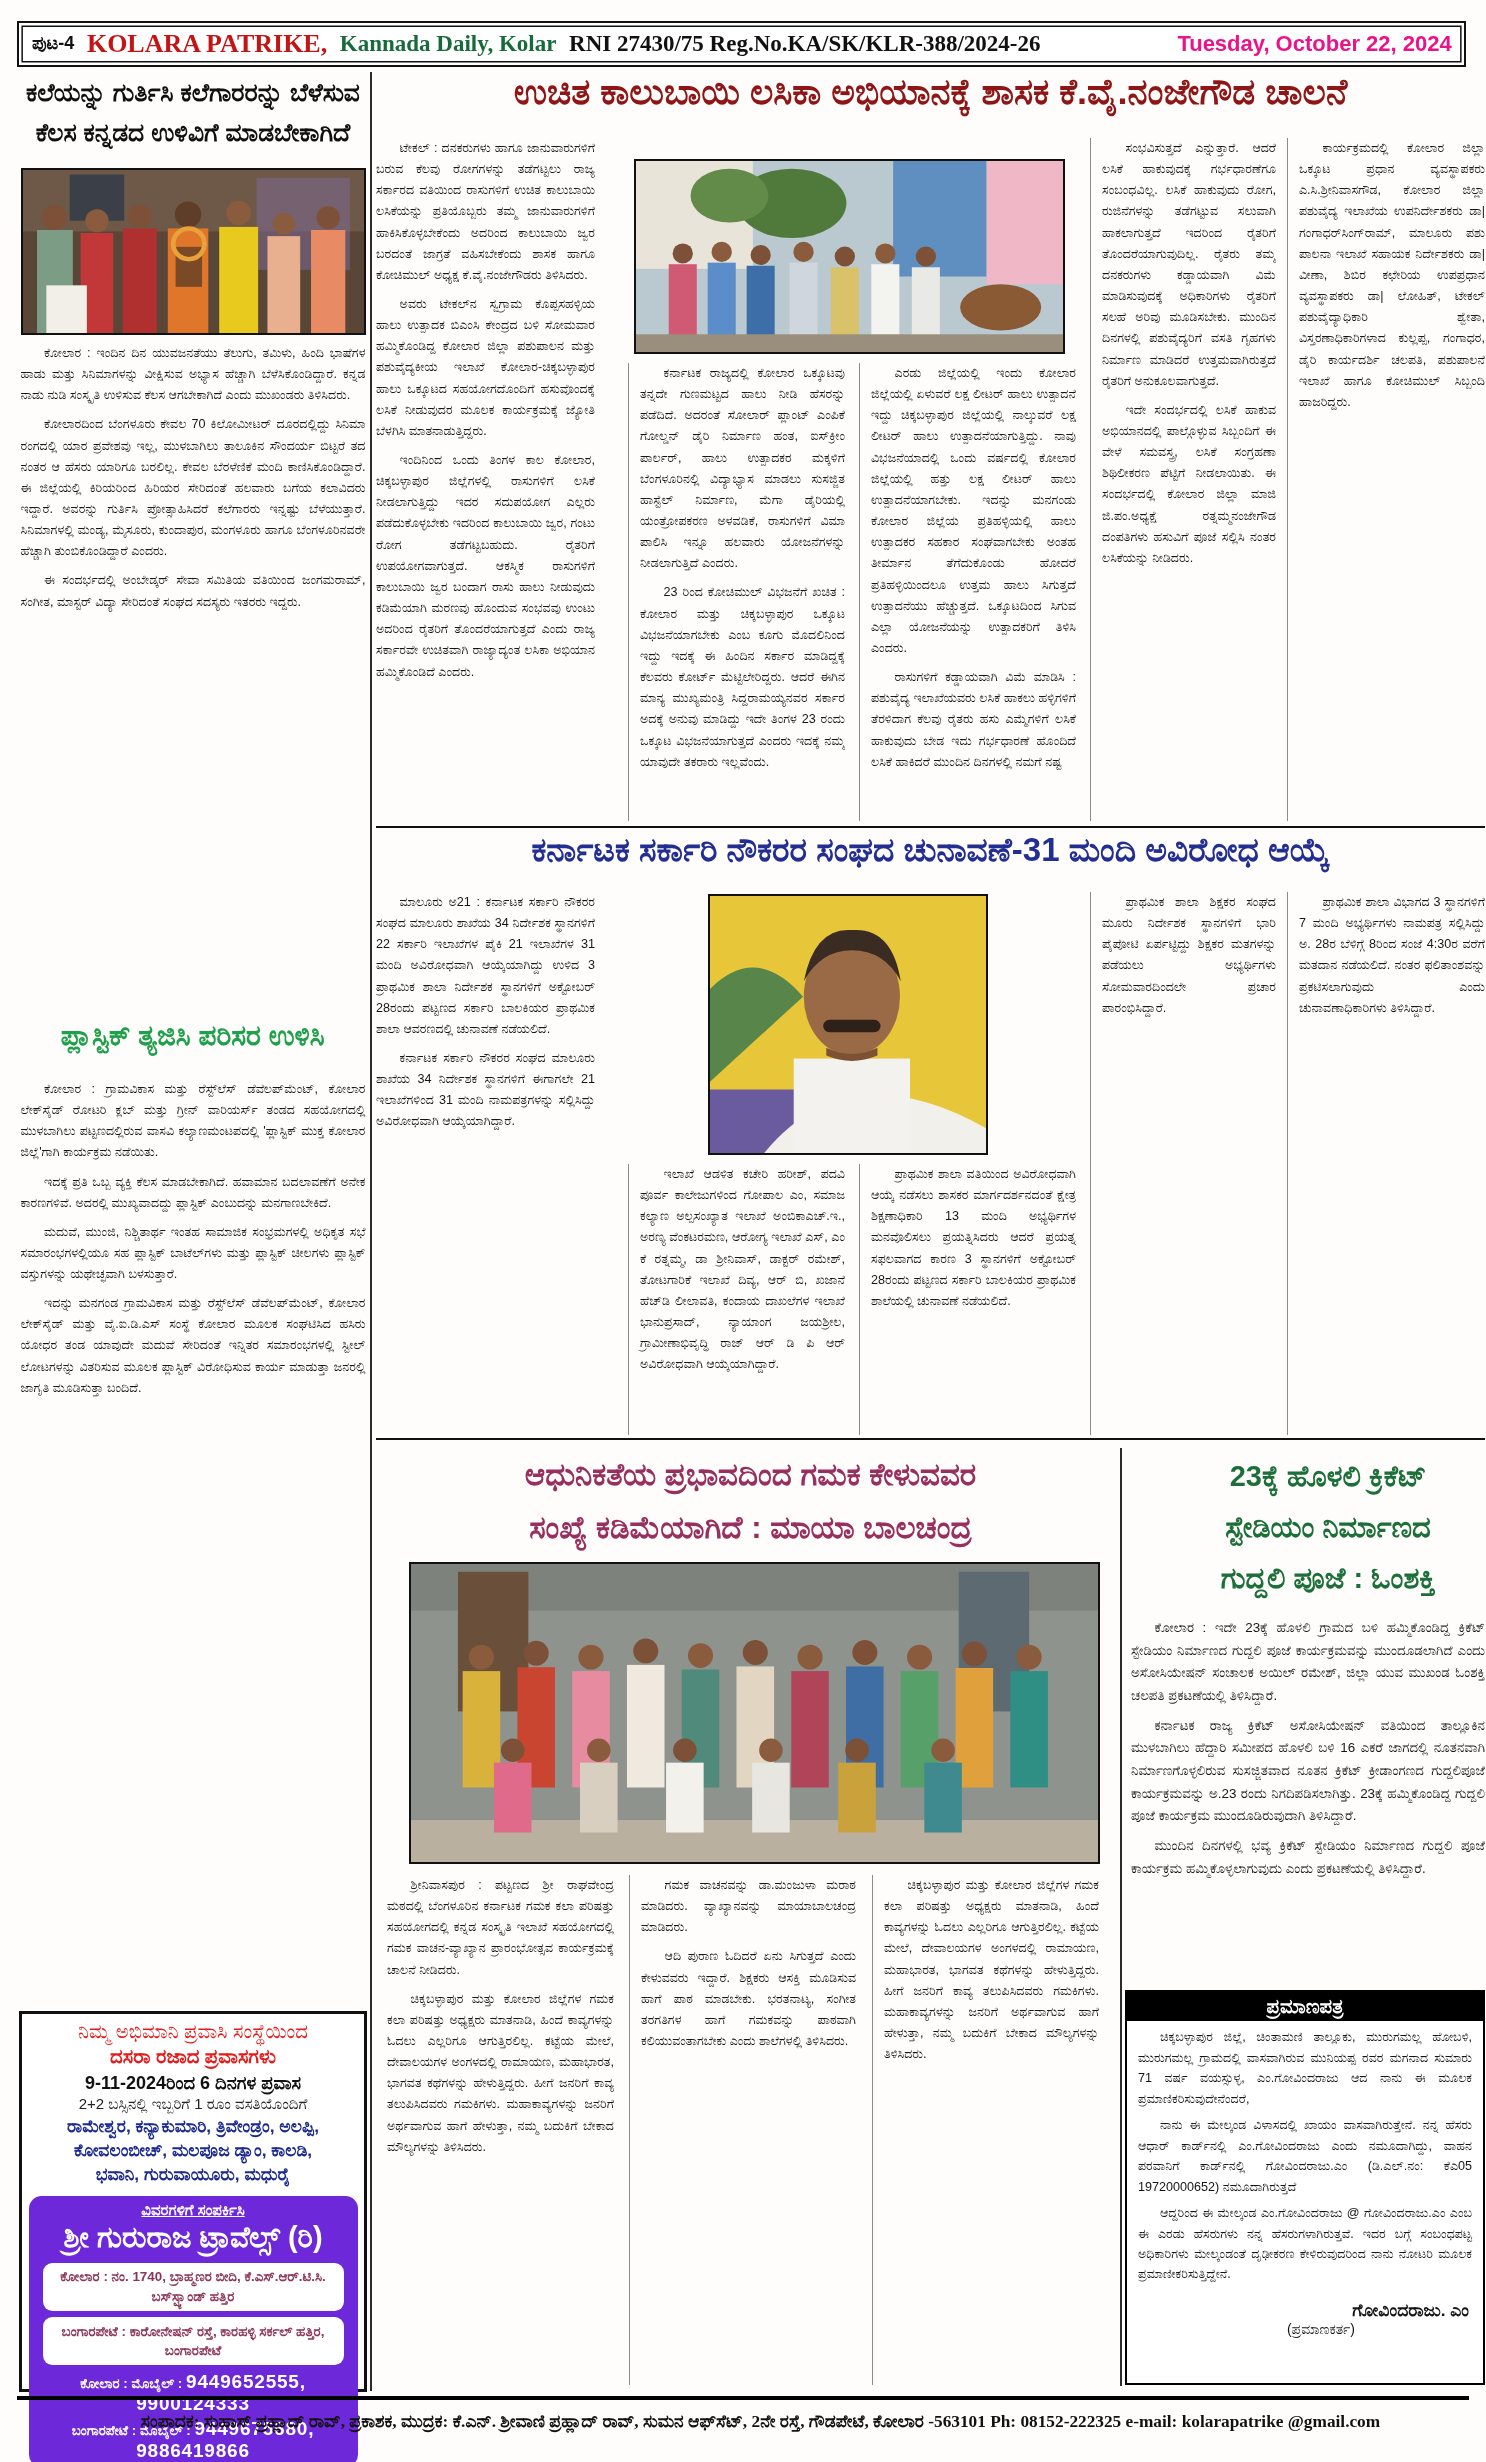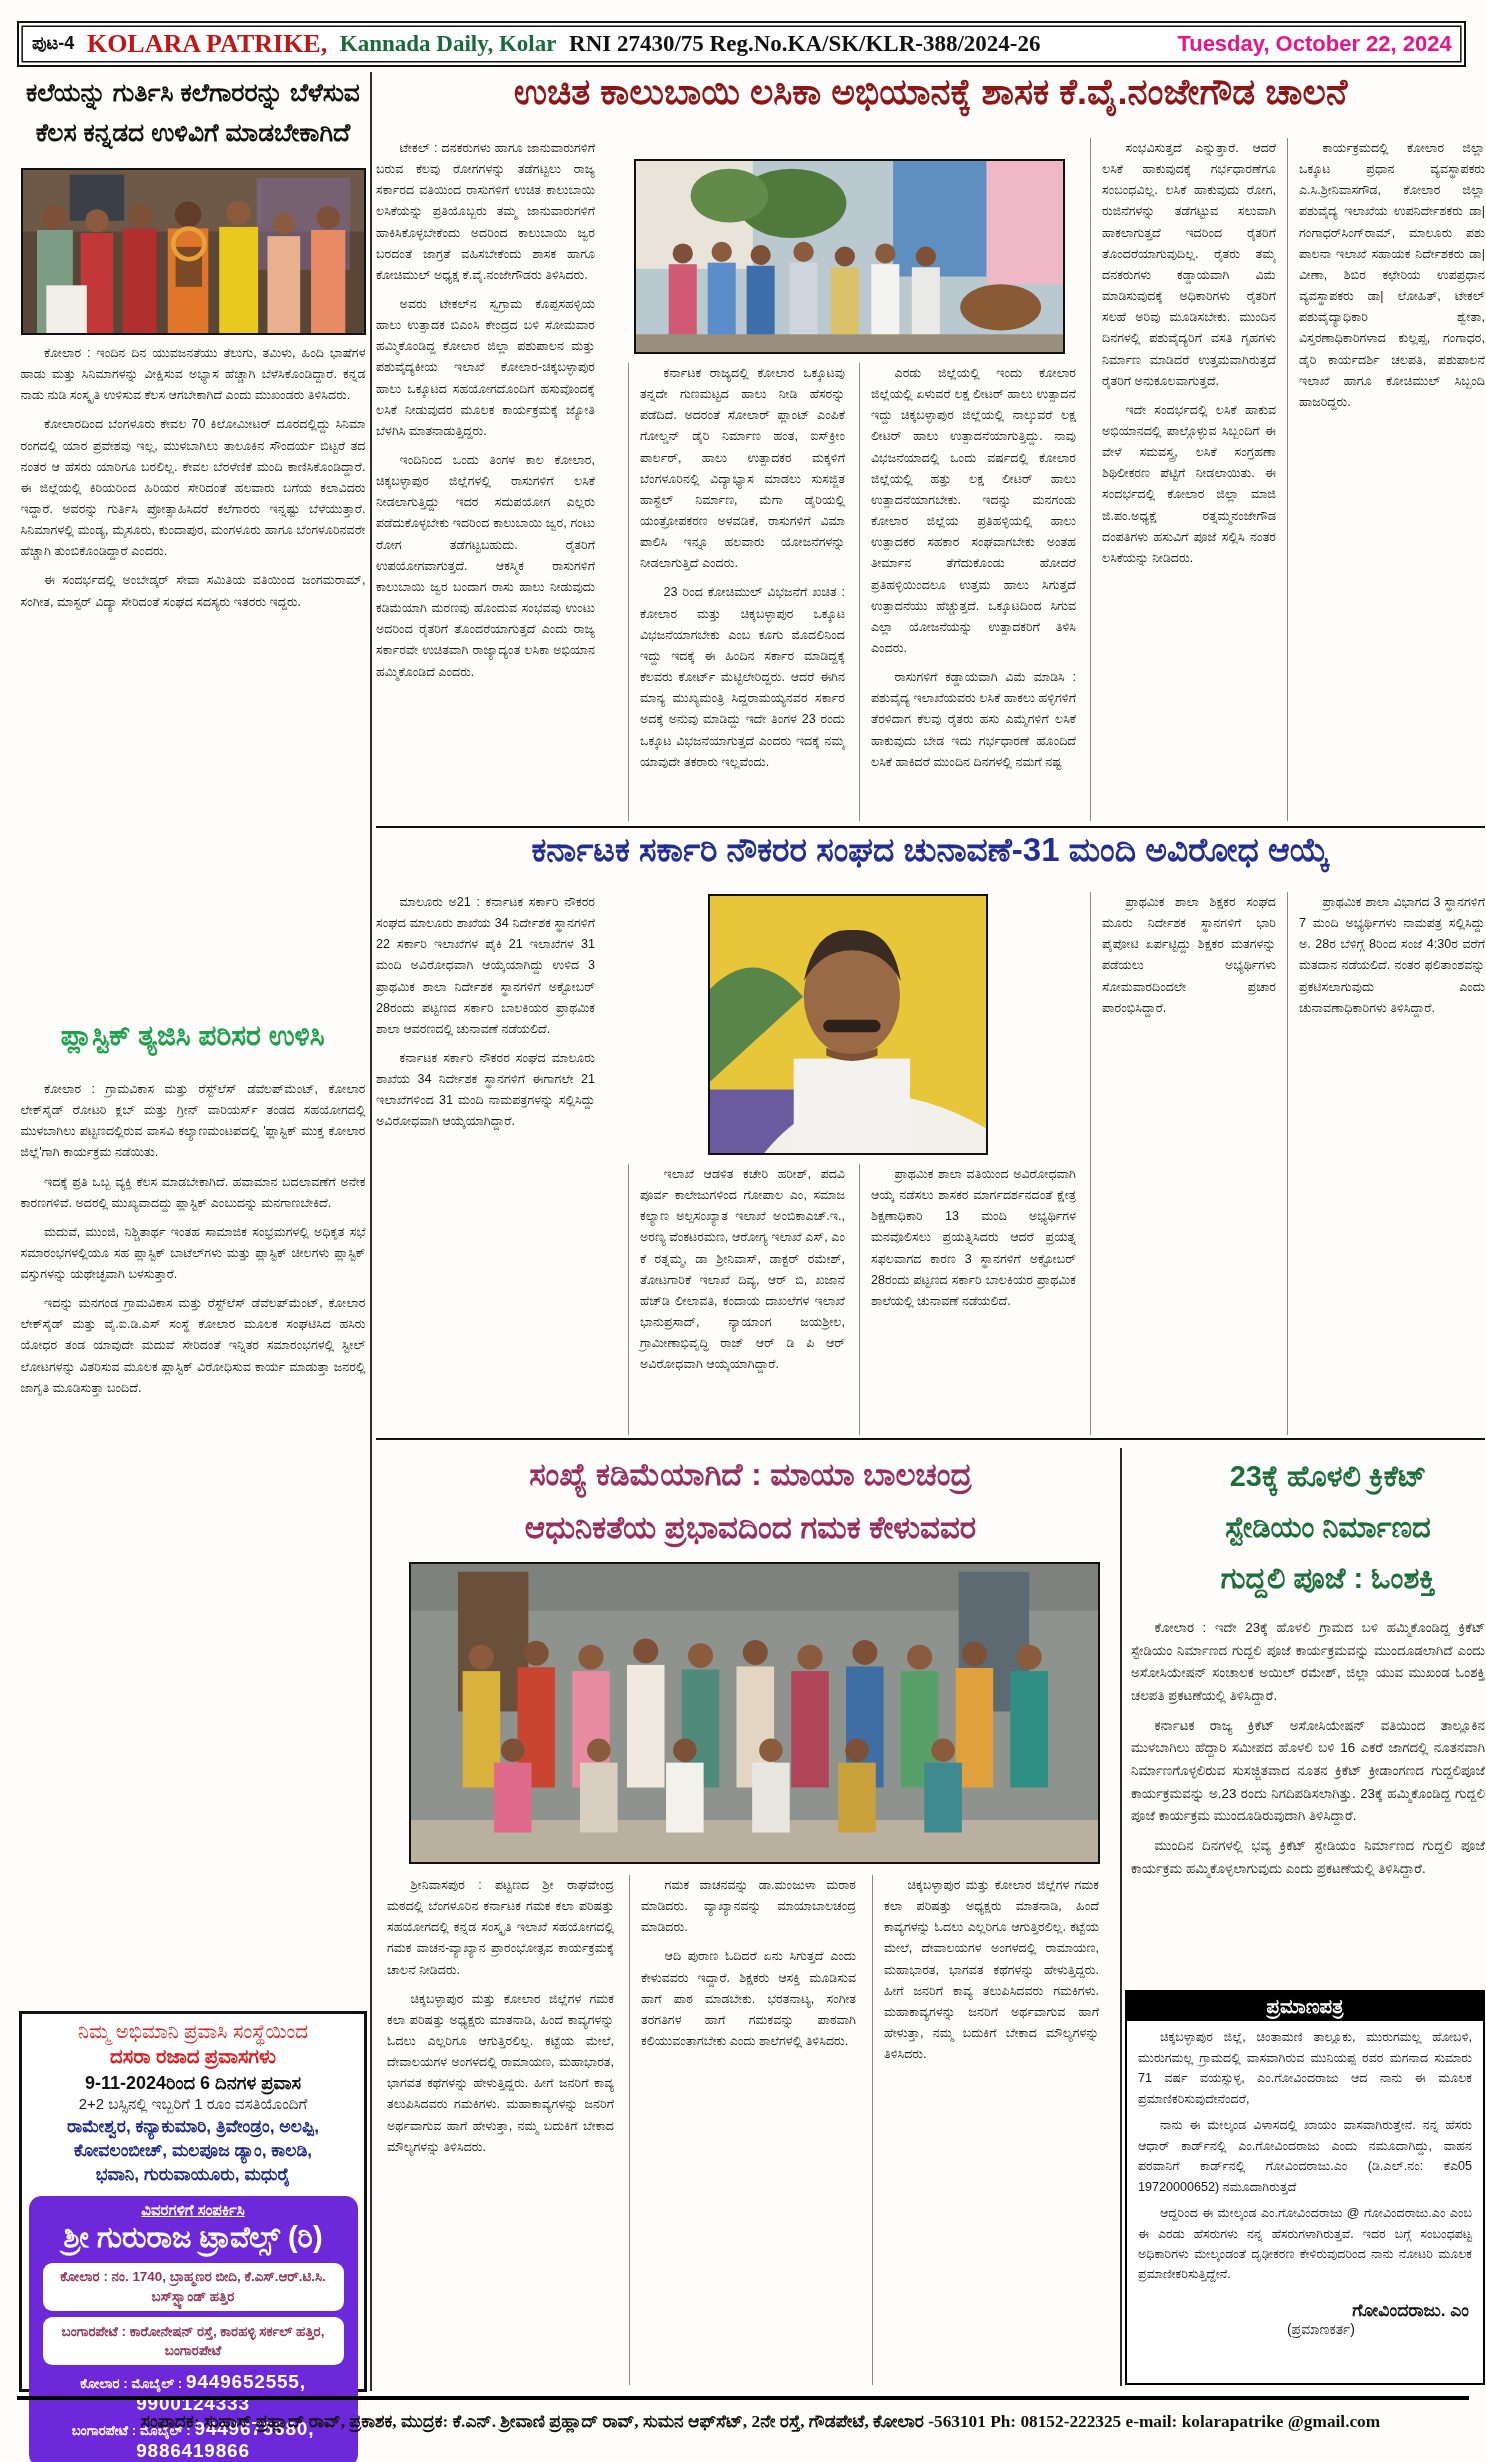--- a/index.html
+++ b/index.html
@@ -200,22 +200,22 @@
     <p>ಪ್ರಾಥಮಿಕ ಶಾಲಾ ವತಿಯಿಂದ ಅವಿರೋಧವಾಗಿ ಆಯ್ಕೆ ನಡೆಸಲು ಶಾಸಕರ ಮಾರ್ಗದರ್ಶನದಂತೆ ಕ್ಷೇತ್ರ ಶಿಕ್ಷಣಾಧಿಕಾರಿ 13 ಮಂದಿ ಅಭ್ಯರ್ಥಿಗಳ ಮನವೊಲಿಸಲು ಪ್ರಯತ್ನಿಸಿದರು ಆದರೆ ಪ್ರಯತ್ನ ಸಫಲವಾಗದ ಕಾರಣ 3 ಸ್ಥಾನಗಳಿಗೆ ಅಕ್ಟೋಬರ್ 28ರಂದು ಪಟ್ಟಣದ ಸರ್ಕಾರಿ ಬಾಲಕಿಯರ ಪ್ರಾಥಮಿಕ ಶಾಲೆಯಲ್ಲಿ ಚುನಾವಣೆ ನಡೆಯಲಿದೆ.</p>
   </div>
   <div class="col rule-left" style="left:1090px;top:892px;width:186px;height:543px;">
     <p>ಪ್ರಾಥಮಿಕ ಶಾಲಾ ಶಿಕ್ಷಕರ ಸಂಘದ ಮೂರು ನಿರ್ದೇಶಕ ಸ್ಥಾನಗಳಿಗೆ ಭಾರಿ ಪೈಪೋಟಿ ಏರ್ಪಟ್ಟಿದ್ದು ಶಿಕ್ಷಕರ ಮತಗಳನ್ನು ಪಡೆಯಲು ಅಭ್ಯರ್ಥಿಗಳು ಸೋಮವಾರದಿಂದಲೇ ಪ್ರಚಾರ ಪಾರಂಭಿಸಿದ್ದಾರೆ.</p>
   </div>
   <div class="col rule-left" style="left:1287px;top:892px;width:198px;height:543px;">
     <p>ಪ್ರಾಥಮಿಕ ಶಾಲಾ ವಿಭಾಗದ 3 ಸ್ಥಾನಗಳಿಗೆ 7 ಮಂದಿ ಅಭ್ಯರ್ಥಿಗಳು ನಾಮಪತ್ರ ಸಲ್ಲಿಸಿದ್ದು ಅ. 28ರ ಬೆಳಿಗ್ಗೆ 8ರಿಂದ ಸಂಜೆ 4:30ರ ವರೆಗೆ ಮತದಾನ ನಡೆಯಲಿದೆ. ನಂತರ ಫಲಿತಾಂಶವನ್ನು ಪ್ರಕಟಿಸಲಾಗುವುದು ಎಂದು ಚುನಾವಣಾಧಿಕಾರಿಗಳು ತಿಳಿಸಿದ್ದಾರೆ.</p>
   </div>
 
   <div class="abs headlineD">
+    <div>ಆಧುನಿಕತೆಯ ಪ್ರಭಾವದಿಂದ ಗಮಕ ಕೇಳುವವರ</div>
     <div>ಸಂಖ್ಯೆ ಕಡಿಮೆಯಾಗಿದೆ : ಮಾಯಾ ಬಾಲಚಂದ್ರ</div>
-    <div>ಆಧುನಿಕತೆಯ ಪ್ರಭಾವದಿಂದ ಗಮಕ ಕೇಳುವವರ</div>
   </div>
 
   <div class="photo" style="top:1562px;left:409px;width:691px;height:302px;">
     <svg viewBox="0 0 878 384" preserveAspectRatio="none">
       <rect width="878" height="384" fill="#8f938e"></rect>
       <rect x="0" y="0" width="878" height="60" fill="#7d827d"></rect>
       <rect x="60" y="10" width="90" height="180" fill="#6a4f3a"></rect>
       <rect x="700" y="10" width="90" height="180" fill="#5d6a72"></rect>
       <rect x="0" y="330" width="878" height="54" fill="#b9b0a0"></rect>
       <circle cx="90" cy="120" r="16" fill="#8a5b3d"></circle>

